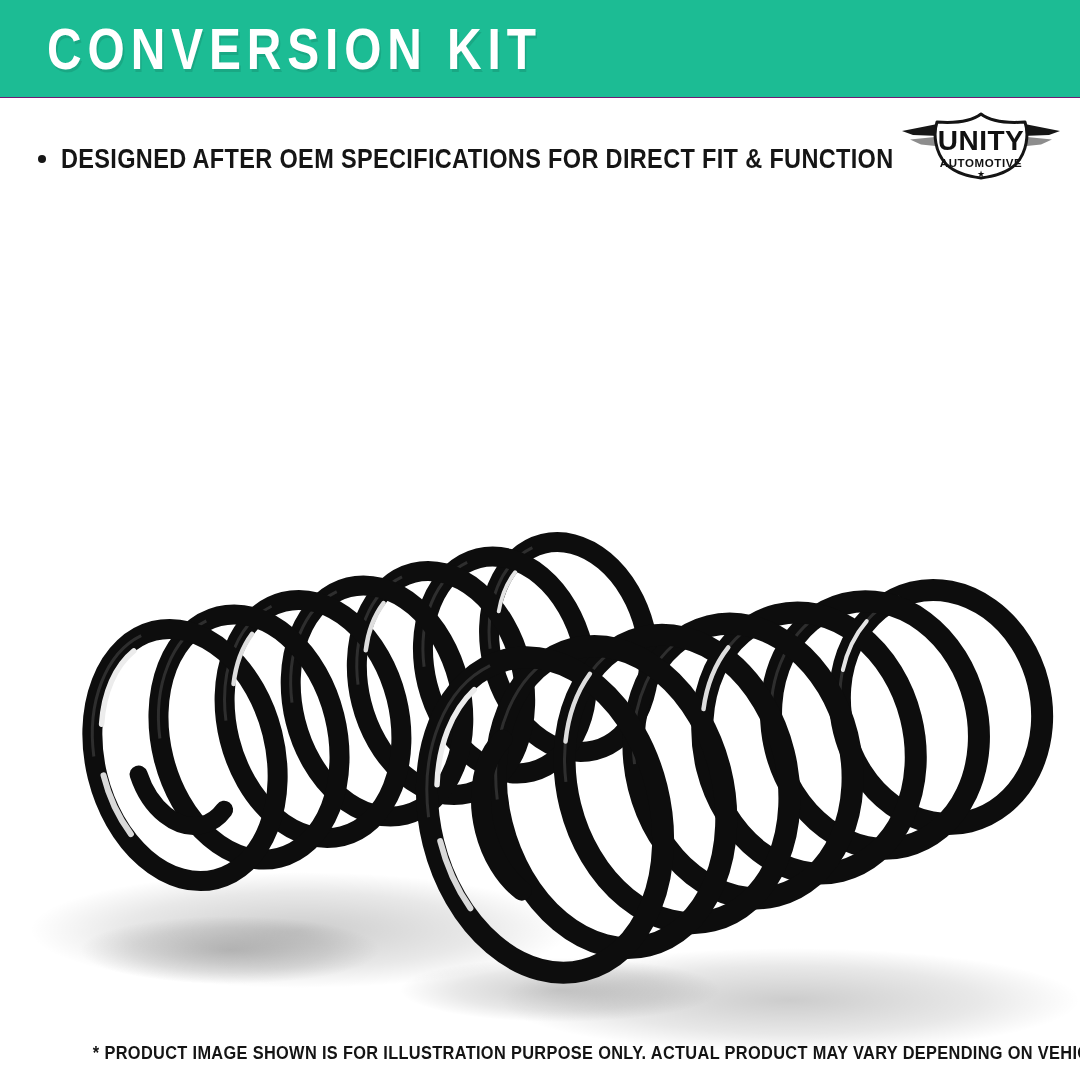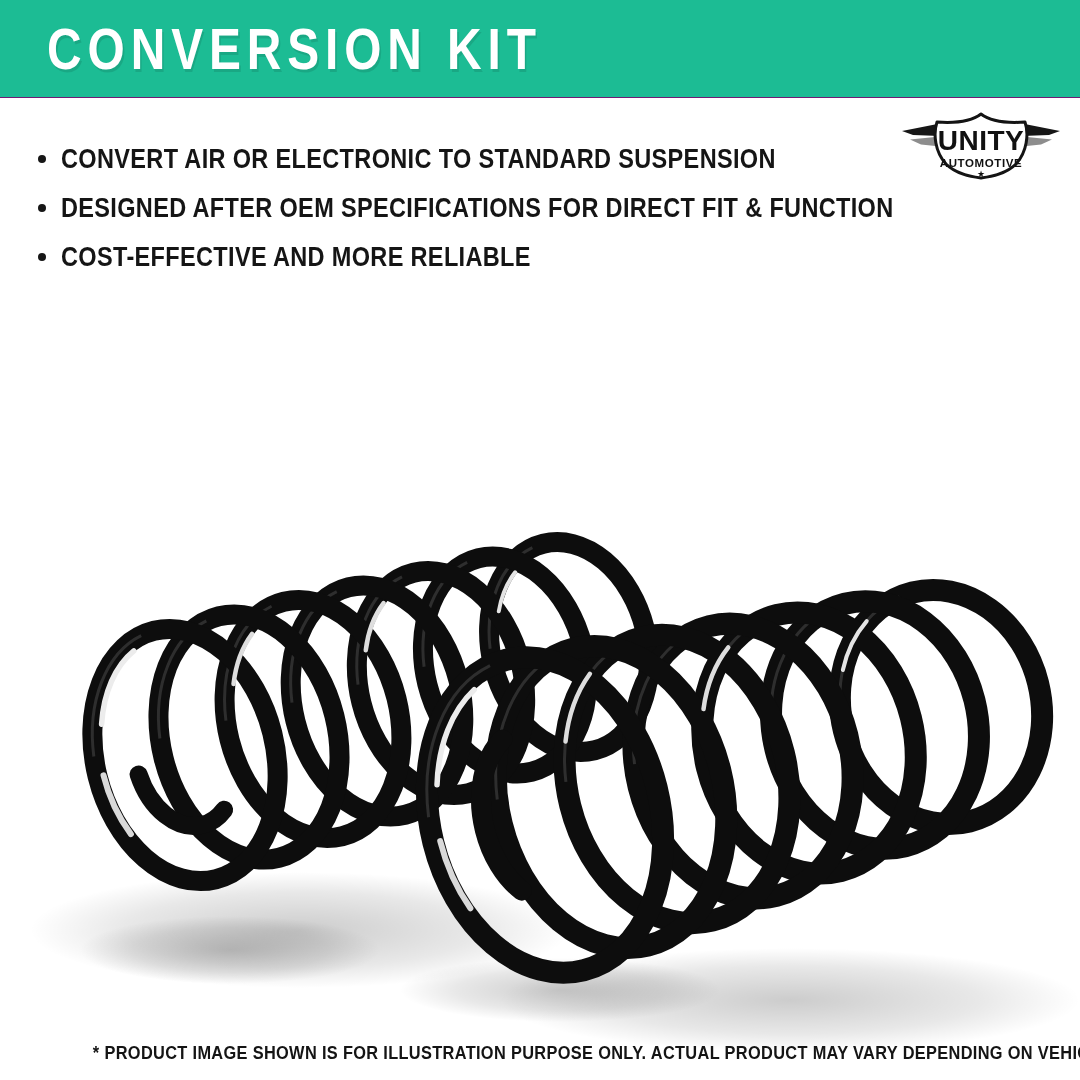--- a/index.html
+++ b/index.html
@@ -54,29 +54,21 @@
 </head>
 <body>
 
 <div class="banner">
   <span class="banner-title">CONVERSION KIT</span>
 </div>
 
 <ul class="features">
   <li class="feature-item">
     <span class="bullet-dot"></span>
-    <span class="feature-text">CONVERT AIR OR ELECTRONIC TO STANDARD SUSPENSION</span>
-  </li>
-  <li class="feature-item">
-    <span class="bullet-dot"></span>
     <span class="feature-text">DESIGNED AFTER OEM SPECIFICATIONS FOR DIRECT FIT &amp; FUNCTION</span>
-  </li>
-  <li class="feature-item">
-    <span class="bullet-dot"></span>
-    <span class="feature-text">COST-EFFECTIVE AND MORE RELIABLE</span>
   </li>
 </ul>
 
 <div class="logo">
   <svg viewBox="0 0 192 97">
 
     <g>
       <path d="M22,23 L60,15.5 L60,28 L33,27 Z" fill="#161616"></path>
       <path d="M30,31.5 L60,28.5 L60,38.5 L41,36.5 Z" fill="#8d8d8d"></path>
     </g>

